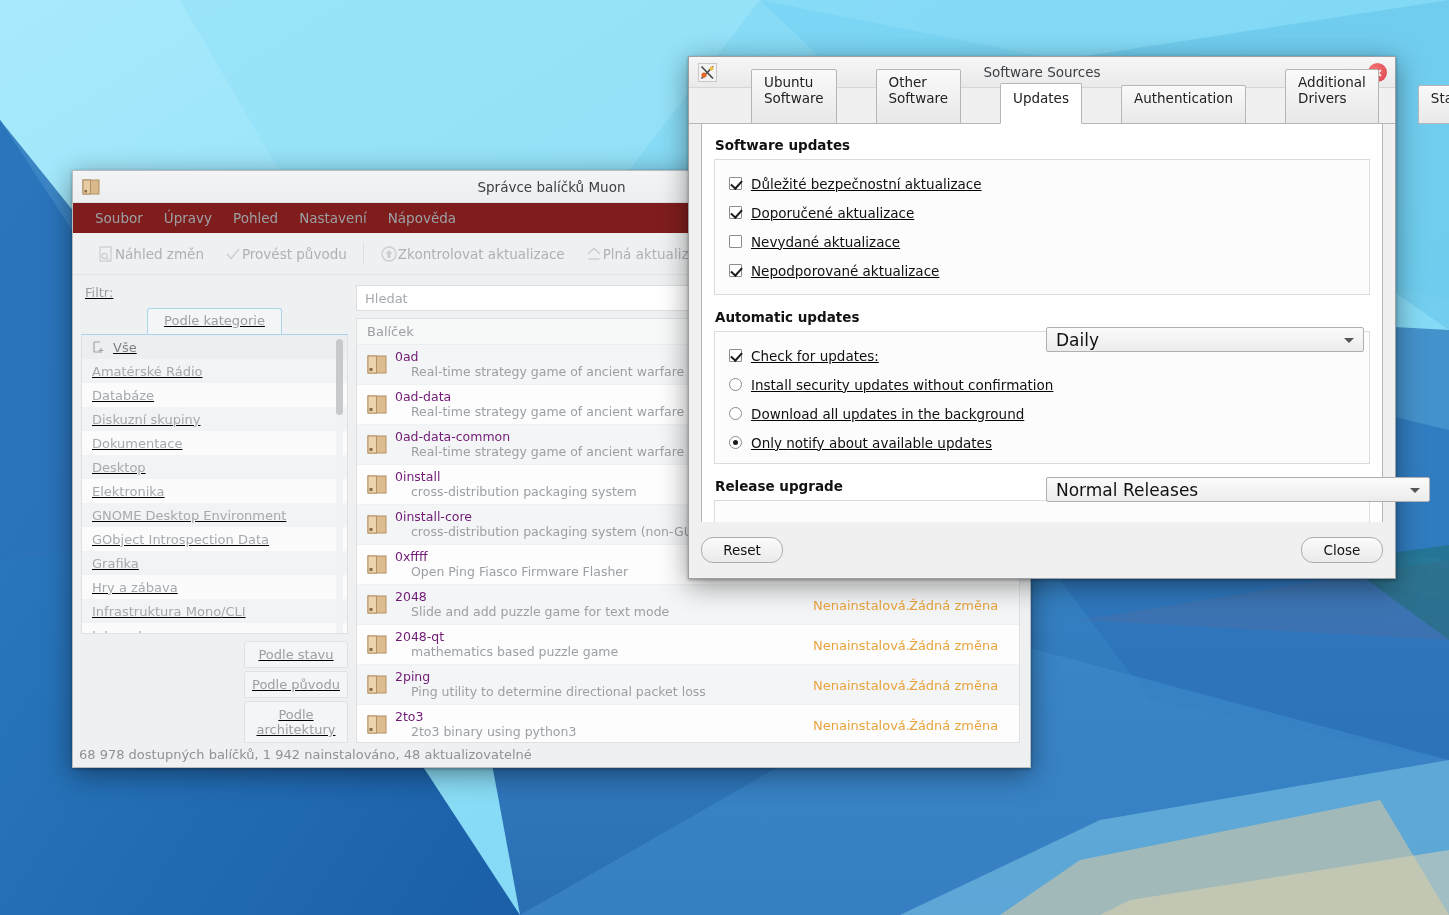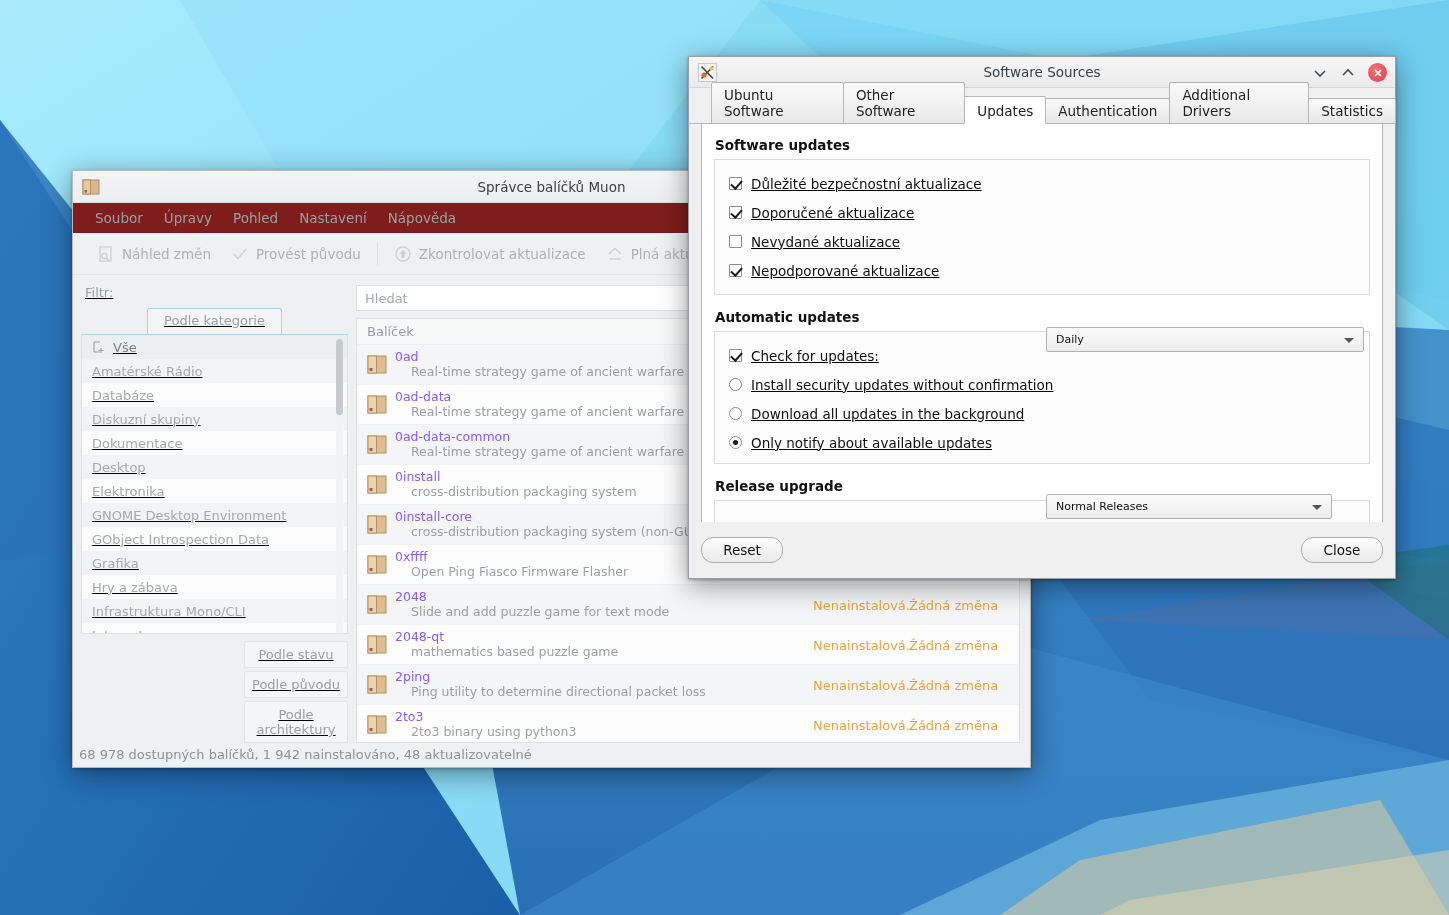--- a/index.html
+++ b/index.html
@@ -48,21 +48,21 @@
     gap: 1px; background: #7f1d1d;
   }
   #muon-menubar .menu-item {
     font-size: 13.5px; color: #9ba0a5; padding: 4px 10px; cursor: default;
   }
   #muon-toolbar {
     height: 42px; display: flex; align-items: center; padding-left: 14px;
     background: #eff0f1; border-bottom: 1px solid #e2e4e5;
   }
   #muon-toolbar .tb-btn {
-    display: flex; align-items: center; gap: 7px;
+    display: flex; align-items: center; gap: 0;
     font-size: 13.5px; color: #adb2b7; padding: 4px 10px;
   }
   #muon-toolbar .tb-sep {
     width: 1px; height: 22px; background: #dcdee0; margin: 0 6px;
   }
   .ic { width: 18px; height: 18px; display:block; }
 
   #muon-body { display: flex; height: 468px; }
 
   
@@ -127,21 +127,21 @@
     border-bottom: 1px solid #eceeef;
   }
   .pkg-row {
     height: 40px; display: flex; align-items: center; padding-left: 10px;
     border-bottom: 1px solid #f0f1f2; position: relative;
   }
   .pkg-row:nth-child(odd) { background: #fdfdfd; }
   .pkg-row:nth-child(even) { background: #f4f5f6; }
   .pkg-icon { width: 20px; height: 24px; margin-right: 8px; flex: none; }
   .pkg-text { display: flex; flex-direction: column; justify-content: center; }
-  .pkg-name { font-size: 12.5px; color: #8b5cf6; line-height: 15px; }
+  .pkg-name { font-size: 12.5px; color: #701a75; line-height: 15px; }
   .pkg-desc { font-size: 12.5px; color: #9ba0a5; line-height: 16px; padding-left: 16px; }
   .pkg-status {
     position: absolute; right: 0; top: 0; height: 40px;
     display: flex; align-items: center; font-size: 13px; color: #e8a33d;
   }
   .pkg-status .st1 { width: 96px; }
   .pkg-status .st2 { width: 110px; }
   #muon-statusbar {
     height: 22px; display: flex; align-items: center; padding-left: 6px;
     font-size: 13px; color: #8d9398; background: #eff0f1;
@@ -168,24 +168,24 @@
     width: 19px; height: 19px; border-radius: 50%;
     background: radial-gradient(circle at 35% 30%, #f2716f, #da4453);
     display:flex; align-items:center; justify-content:center;
   }
 
   #ss-tabs {
     display: flex; align-items: flex-end; padding: 11px 0 0 22px;
     height: 36px; position: relative; background: #f0f0f0;
   }
   #ss-tabs .ss-tab {
-    font-size: 13.5px; color: #222; padding: 4px 12px 4px 12px;
+    font-size: 13.5px; color: #222; padding: 4px 12px 17px 12px;
     border: 1px solid #b6b6b6; border-bottom: 1px solid #b6b6b6;
     background: linear-gradient(180deg, #fafafa 0%, #e8e8e8 100%);
-    margin-right: -1px; border-radius: 2px 2px 0 0; position: relative; z-index: 1;
+    margin-right: -1px; border-radius: 2px 2px 0 0; position: relative; z-index: 1; margin-left: 40px;
   }
   #ss-tabs .ss-tab.active {
     background: #fff; border-bottom-color: #fff; z-index: 3;
     padding-top: 6px; margin-top: -2px;
   }
   #ss-tabline { position:absolute; left: 0; right: 0; bottom: 0; height: 1px; background: #b6b6b6; }
 
   #ss-page {
     margin: 0 12px; height: 404px; background: #fff;
     border: 1px solid #b6b6b6; border-top: none; padding: 10px 12px 0 12px;
@@ -211,32 +211,32 @@
     content:""; position:absolute; left: 3px; top: 3px;
     width: 5px; height: 5px; border-radius: 50%; background: #1b1b1b;
   }
   .ctl-label { font-size: 13.5px; color: #111; }
   .ctl-label u { text-decoration: underline; }
 
   .combo {
     height: 25px; border: 1px solid #b0b0b0; border-radius: 2px;
     background: linear-gradient(180deg, #fbfbfb 0%, #ececec 100%);
     display: flex; align-items: center; padding: 0 6px 0 9px;
-    font-size: 11px; color: #111; position: relative;
+    font-size: 17px; color: #111; position: relative;
   }
   .combo .arrow {
     position: absolute; right: 9px; top: 50%; margin-top: -2px;
     width: 0; height: 0; border-left: 5px solid transparent;
     border-right: 5px solid transparent; border-top: 5px solid #555;
   }
   #combo-check {
     position: absolute; left: 1046px; top: 327px; width: 318px;
   }
   #combo-release {
-    position: absolute; left: 1046px; top: 494px; width: 286px;
+    position: absolute; left: 1046px; top: 477px; width: 384px;
   }
 
   #ss-buttons {
     position: absolute; left: 0; right: 0; bottom: 0; height: 56px;
     padding: 0 12px; display: flex; align-items: center;
     justify-content: space-between; background: #f0f0f0;
   }
   .dlg-btn {
     min-width: 82px; height: 26px; border: 1px solid #adadad; border-radius: 12px;
     background: linear-gradient(180deg, #fbfbfb 0%, #eaeaea 100%);

